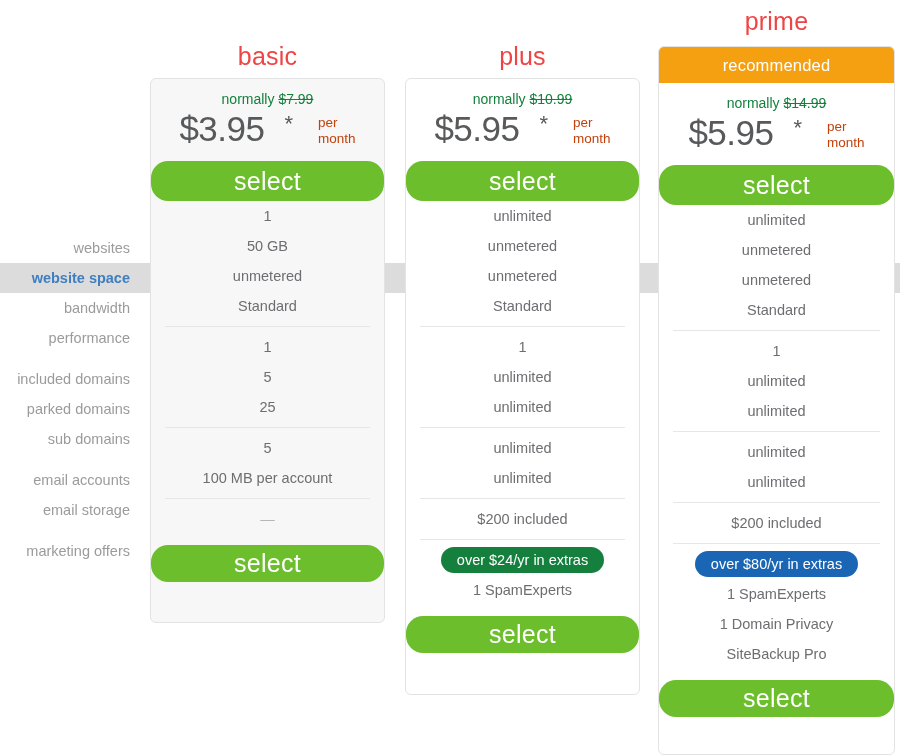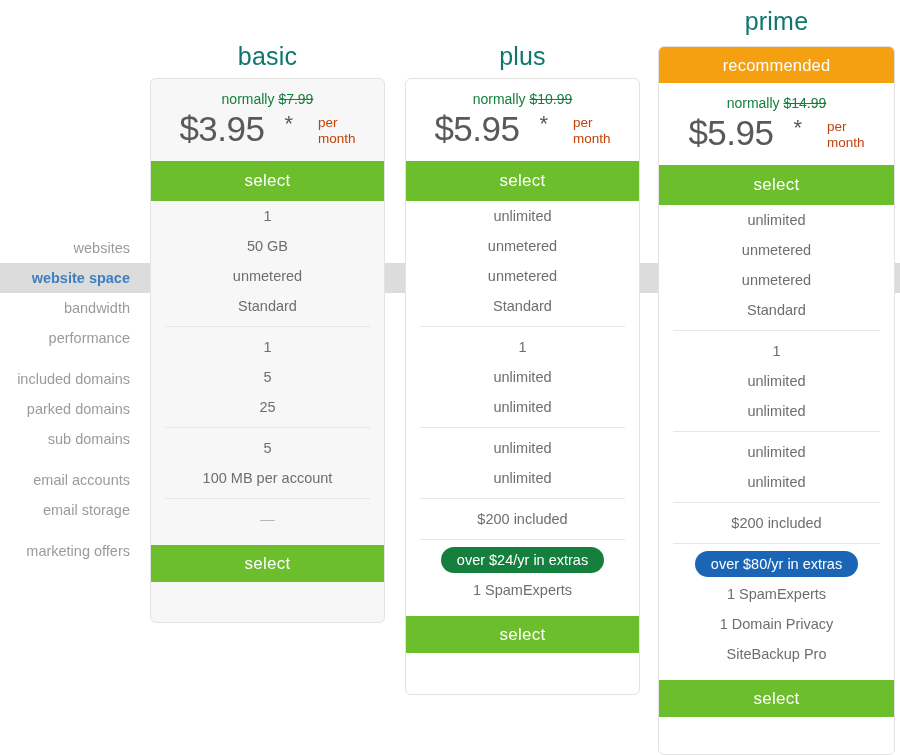--- a/index.html
+++ b/index.html
@@ -65,21 +65,21 @@
     background: #ffffff;
   }
   .card.basic  { left: 150px; width: 235px; background: #f7f7f7; }
   .card.plus   { left: 405px; width: 235px; }
   .card.prime  { left: 658px; width: 237px; }
 
   .plan-name {
     position: absolute;
     text-align: center;
     font-size: 25px;
-    color: #0f766e;
+    color: #ef4444;
     font-weight: 300;
     letter-spacing: 0.2px;
     z-index: 4;
   }
   .plan-name.basic { left: 150px; top: 42px;  width: 235px; }
   .plan-name.plus  { left: 405px; top: 42px;  width: 235px; }
   .plan-name.prime { left: 658px; top: 7px;   width: 237px; }
 
   
   .ribbon {
@@ -133,26 +133,27 @@
     line-height: 16px;
     margin-left: 5px;
     margin-top: 6px;
   }
 
   
   .select-btn {
     background: #6cbe2c;
     color: #ffffff;
     text-align: center;
-    font-size: 17px;
+    font-size: 25px;
     height: 40px;
     line-height: 40px;
     font-weight: 400;
     cursor: pointer;
     letter-spacing: 0.3px;
+    border-radius: 17px;
   }
   .select-btn.bottom { height: 37px; line-height: 37px; }
 
   
   .feat {
     height: 30px;
     line-height: 30px;
     text-align: center;
     font-size: 14.5px;
     color: #6d6e71;

